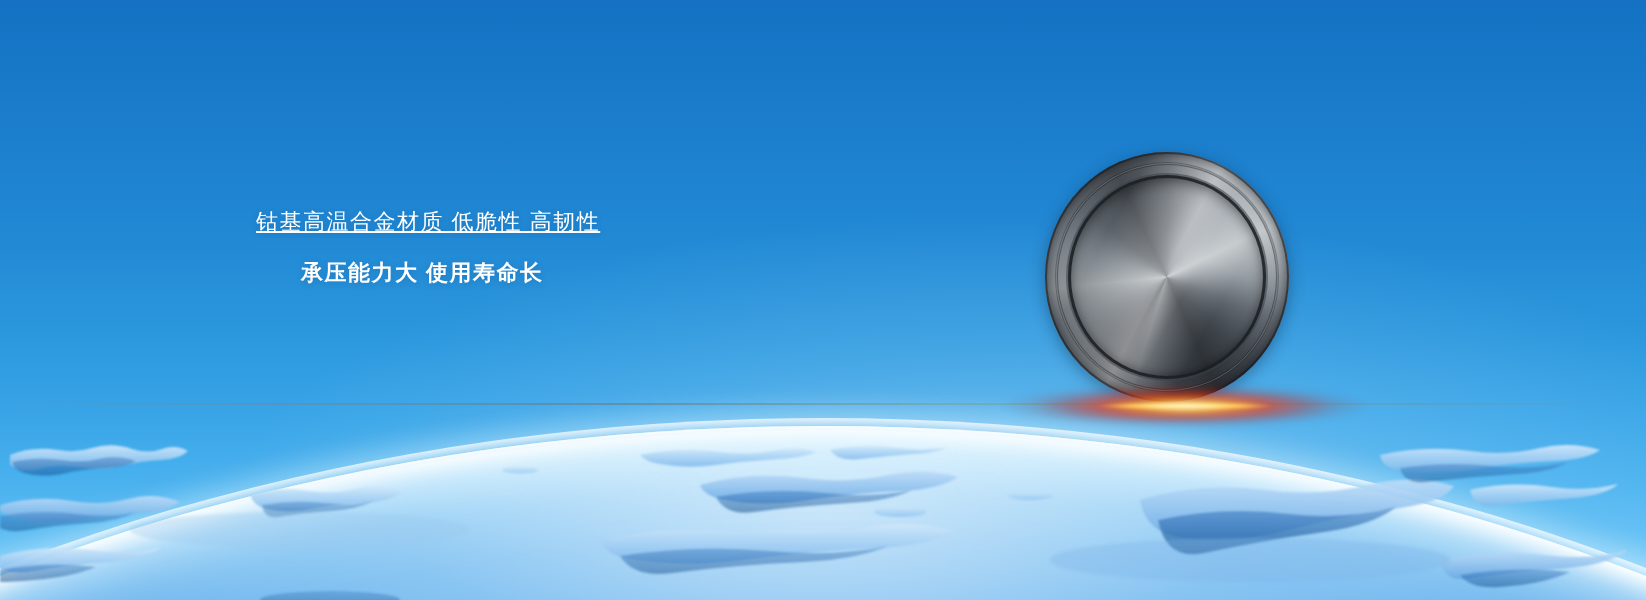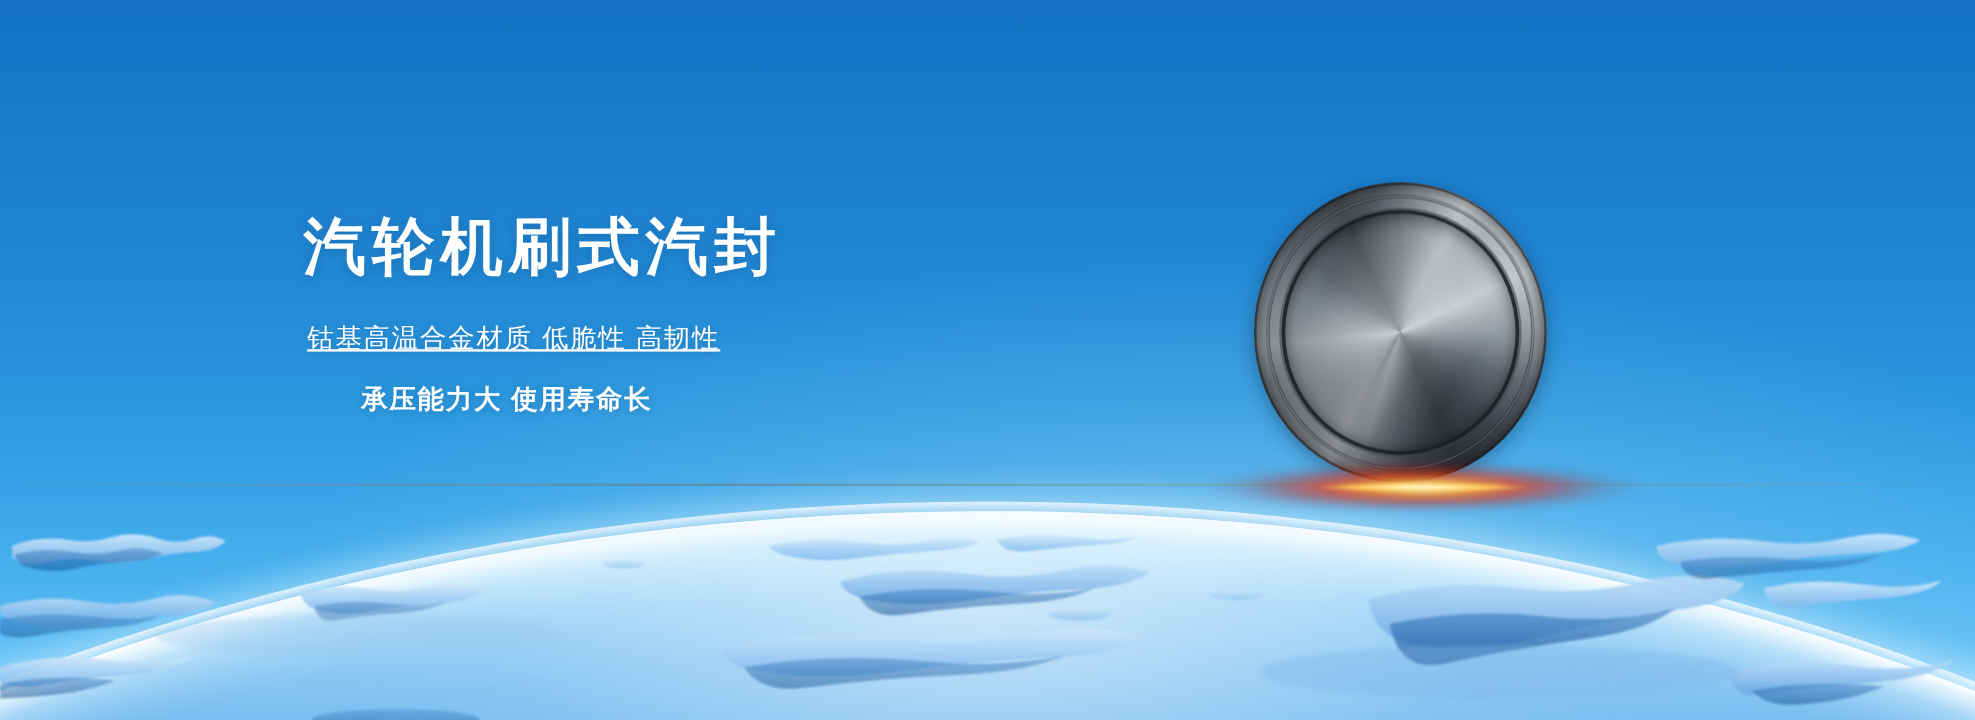--- a/index.html
+++ b/index.html
@@ -424,18 +424,17 @@
     <div class="ring-groove"></div>
     <div class="ring-bore"></div>
   </div>
 
   <div class="hot-glow">
     <div class="halo"></div>
     <div class="core"></div>
   </div>
 
   <div class="copy">
-    <h1 class="headline">汽轮机刷式汽封</h1>
     <p class="sub sub-1">钴基高温合金材质    低脆性    高韧性</p>
     <p class="sub sub-2">承压能力大    使用寿命长</p>
   </div>
 
 </div>
 
 </body></html>

